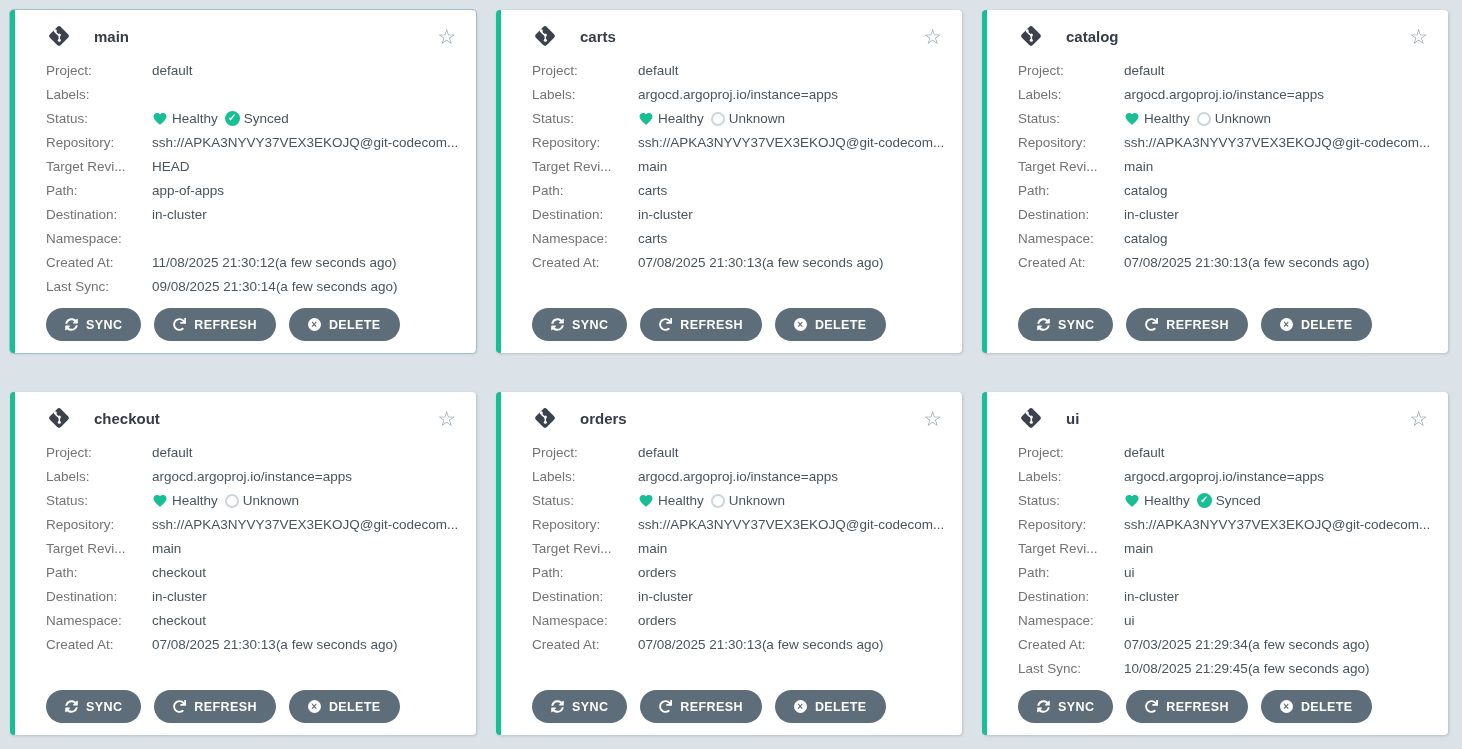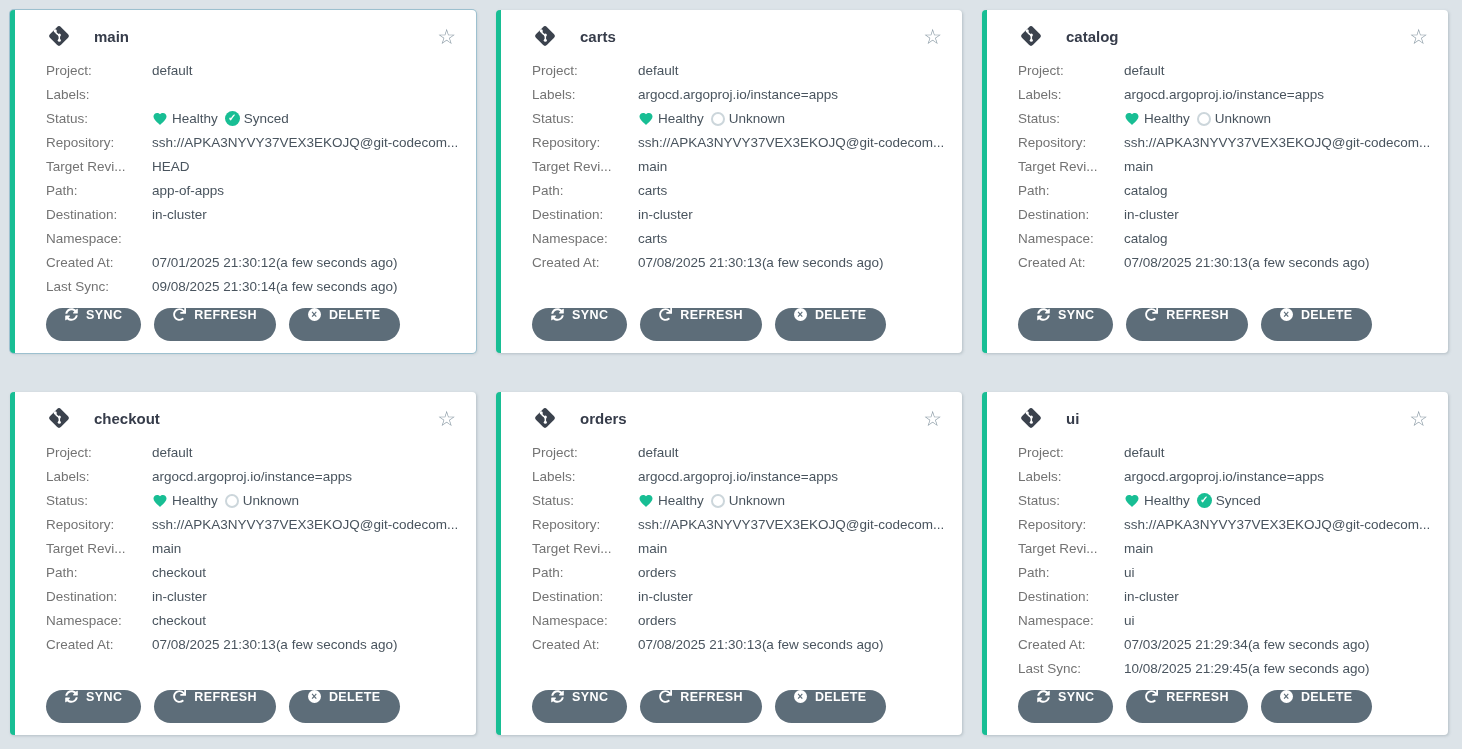--- a/index.html
+++ b/index.html
@@ -48,23 +48,23 @@
   .check {
     width:15px; height:15px; border-radius:50%; background:#18be94;
     color:#fff; font-size:10px; font-weight:bold; line-height:1;
   }
   .unknown {
     width:14px; height:14px; border-radius:50%;
     border:2px solid #ccd6db; background:#fff;
   }
   .actions { display:flex; gap:13px; margin-top:10px; }
   .btn {
-    display:inline-flex; align-items:flex-start; gap:8px;
+    display:inline-flex; align-items:center; gap:8px;
     background:#5d6d79; color:#ffffff;
-    border:none; border-radius:17px; height:33px; padding:0 19px;
+    border:none; border-radius:17px; height:33px; padding:16px 19px;
     font-size:12.5px; font-weight:bold; letter-spacing:.4px;
     font-family:inherit; cursor:pointer; white-space:nowrap;
   }
   .bi { display:inline-flex; align-items:center; }
   .del-x {
     width:13px; height:13px; border-radius:50%; background:#fff;
     color:#5d6d79; font-size:10px; font-weight:bold;
     display:inline-flex; align-items:center; justify-content:center; line-height:1;
   }
 </style>
@@ -141,21 +141,21 @@
         </div>
         <div class="row">
           <span class="lbl">Namespace:</span>
           <span class="val">
             <span></span>
           </span>
         </div>
         <div class="row">
           <span class="lbl">Created At:</span>
           <span class="val">
-            <span>07/01/2025 21:30:12</span>
+            <span>11/08/2025 21:30:12</span>
             <span class="ago">(a few seconds ago)</span>
           </span>
         </div>
         <div class="row">
           <span class="lbl">Last Sync:</span>
           <span class="val">
             <span>09/08/2025 21:30:14</span>
             <span class="ago">(a few seconds ago)</span>
           </span>
         </div>

